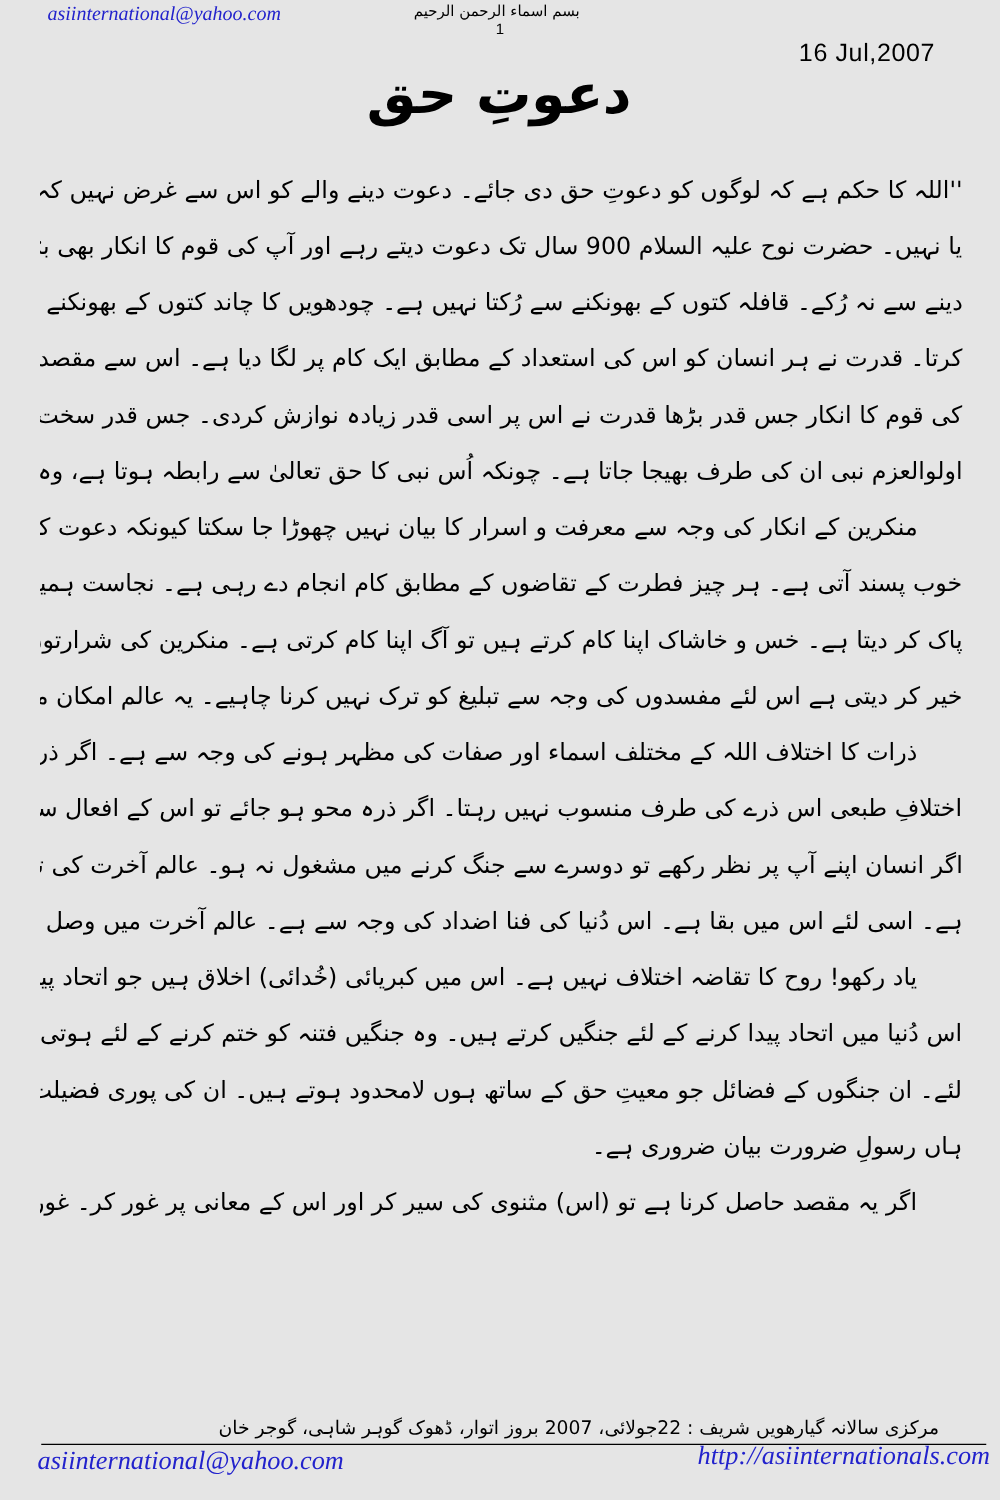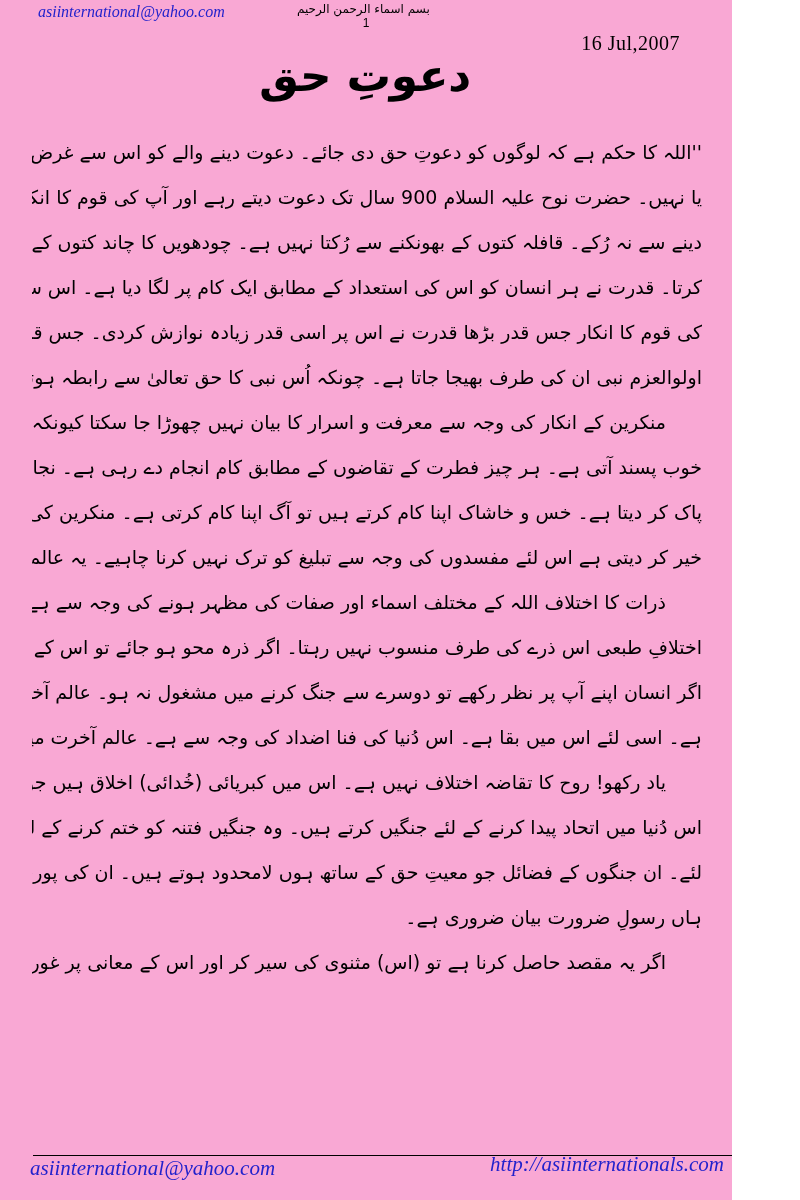--- a/index.html
+++ b/index.html
@@ -1,20 +1,20 @@
 <!DOCTYPE html>
 <html lang="ur"><head>
 <meta charset="utf-8">
 <style>
   html, body { margin: 0; padding: 0; }
   .page {
     position: relative;
-    width: 732px;
+    width: 800px;
     height: 1200px;
-    background: #f9a8d4;
+    background: #e5e5e5;
     overflow: hidden;
     font-family: "DejaVu Sans", sans-serif;
     color: #000000;
   }
   
   .header-email {
     position: absolute;
     left: 38px; top: 3px;
     font-family: "Liberation Serif", serif;
     font-style: italic;
@@ -34,21 +34,21 @@
   .page-number {
     position: absolute;
     left: 50%; top: 16px;
     transform: translateX(-50%);
     font-family: "Liberation Sans", sans-serif;
     font-size: 12px;
   }
   .date {
     position: absolute;
     right: 52px; top: 32px;
-    font-family: Liberation Serif, serif;
+    font-family: Liberation Sans, sans-serif;
     font-size: 20px;
     letter-spacing: 0.5px;
     white-space: nowrap;
   }
   
   .title {
     position: absolute;
     left: 0; right: 0; top: 46px;
     margin: 0;
     text-align: center;
@@ -146,20 +146,21 @@
       <div class="line">اختلافِ طبعی اس ذرے کی طرف منسوب نہیں رہتا۔ اگر ذرہ محو ہو جائے تو اس کے افعال سورج کی طرف منسوب ہونگے۔</div>
       <div class="line">اگر انسان اپنے آپ پر نظر رکھے تو دوسرے سے جنگ کرنے میں مشغول نہ ہو۔ عالم آخرت کی ترکیب اضداد سے نہیں</div>
       <div class="line">ہے۔ اسی لئے اس میں بقا ہے۔ اس دُنیا کی فنا اضداد کی وجہ سے ہے۔ عالم آخرت میں وصل ہے اور عالمِ دُنیا میں ہجر و</div>
       <div class="line indent">یاد رکھو! روح کا تقاضہ اختلاف نہیں ہے۔ اس میں کبریائی (خُدائی) اخلاق ہیں جو اتحاد پیدا کرتے ہیں۔ رسول</div>
       <div class="line">اس دُنیا میں اتحاد پیدا کرنے کے لئے جنگیں کرتے ہیں۔ وہ جنگیں فتنہ کو ختم کرنے کے لئے ہوتی ہے نہ کہ اپنی ذات کے</div>
       <div class="line">لئے۔ ان جنگوں کے فضائل جو معیتِ حق کے ساتھ ہوں لامحدود ہوتے ہیں۔ ان کی پوری فضیلت بیان نہیں کی جا سکتی۔</div>
       <div class="line end">ہاں رسولِ ضرورت بیان ضروری ہے۔</div>
       <div class="line indent">اگر یہ مقصد حاصل کرنا ہے تو (اس) مثنوی کی سیر کر  اور اس کے معانی پر غور کر۔ غور کرنے کے بعد کہنے والا</div>
     </div>
 
+  <div class="footer-event">مرکزی سالانہ گیارھویں شریف : 22جولائی، 2007 بروز اتوار، ڈھوک گوہر شاہی، گوجر خان</div>
 
   <div class="footer-rule"></div>
 
   <a class="footer-email">asiinternational@yahoo.com</a>
 
   <a class="footer-url">http://asiinternationals.com</a>
 
 </div>
 
 </body></html>

